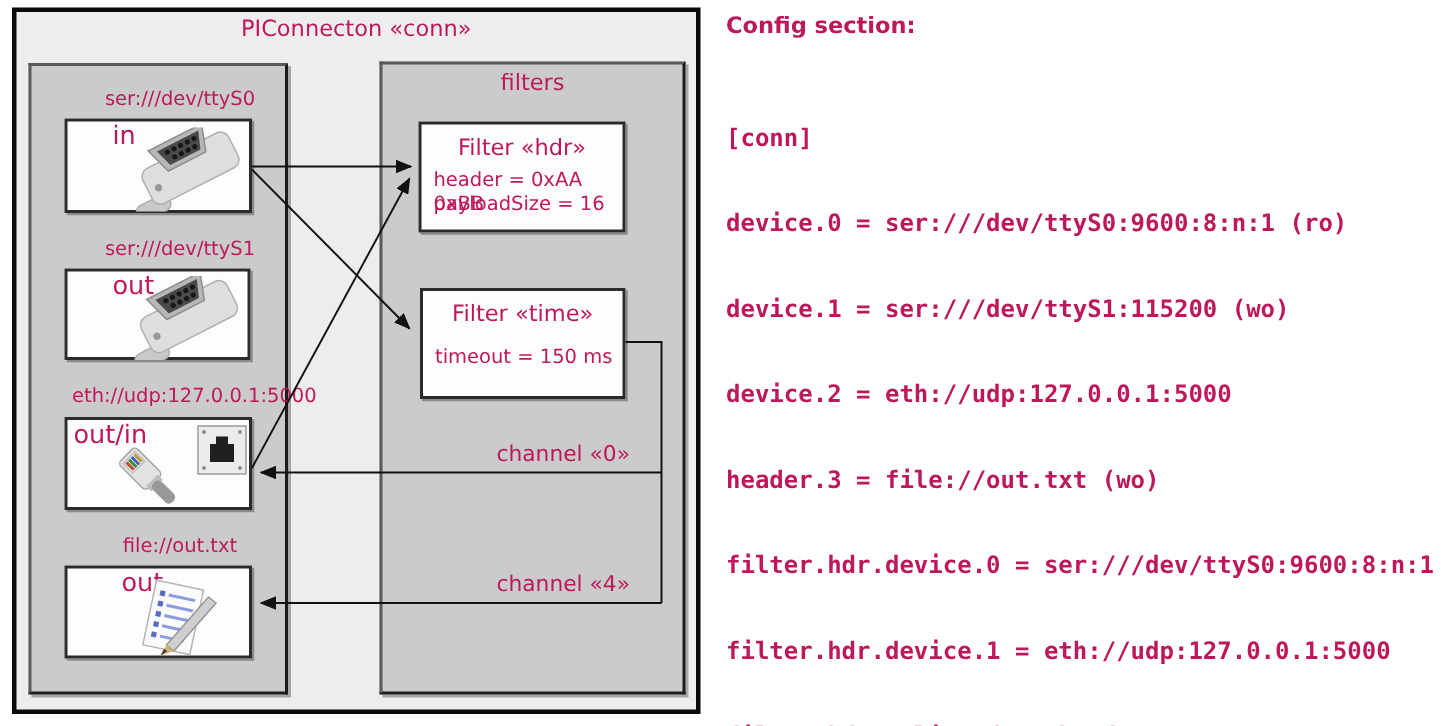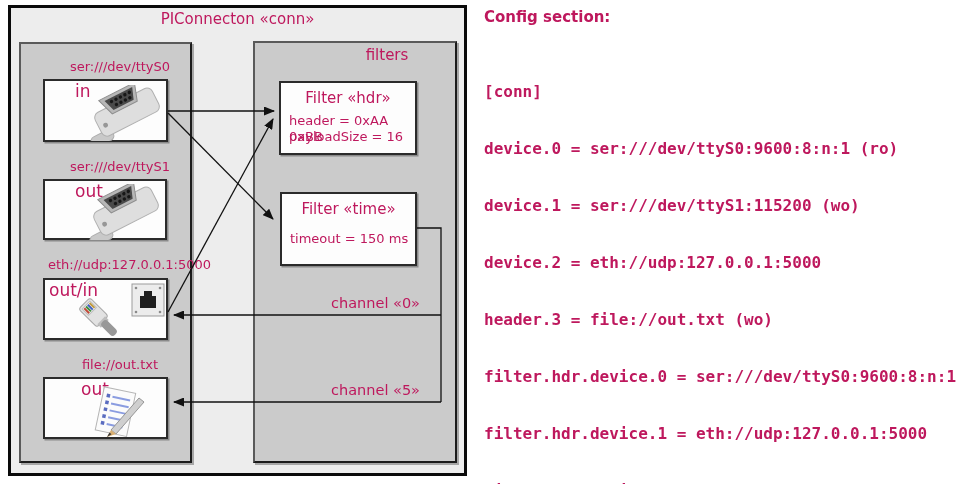--- a/index.html
+++ b/index.html
@@ -9,21 +9,21 @@
 
   
   .frame{left:8px;top:5px;width:459px;height:471px;background:#ededed;border:3px solid #0a0a0a;}
   .frame-title{left:8px;top:10px;width:459px;text-align:center;font-size:15px;}
 
   
   .panel{background:#cbcbcb;border:2px solid;border-color:#5a5a5a #1c1c1c #1c1c1c #5a5a5a;
          box-shadow:2px 2px 0 rgba(110,110,110,.55);}
   .panel-left{left:19px;top:42px;width:173px;height:421px;}
   .panel-filters{left:253px;top:41px;width:204px;height:422px;}
-  .panel-title{left:253px;top:46px;width:204px;text-align:center;font-size:15px;margin-left:32px;}
+  .panel-title{left:253px;top:46px;width:204px;text-align:center;font-size:15px;}
 
   
   .dev-label{width:173px;left:19px;text-align:center;font-size:13px;padding-left:29px;}
   .white-box{background:#fdfdfd;border:2px solid #2b2b2b;box-shadow:1.5px 1.5px 0 rgba(60,60,60,.45);}
   .port{font-size:17px;line-height:17px;}
 
   
   .filter-title{width:100%;text-align:center;font-size:15px;position:absolute;top:6px;left:0;}
   .filter-param{font-size:13px;line-height:16px;}
 
@@ -153,21 +153,21 @@
     <div class="abs filter-param" style="left:8px;top:30px">header = 0xAA 0xBB</div>
     <div class="abs filter-param" style="left:8px;top:46px">payloadSize = 16</div>
   </div>
 
   <div class="abs white-box" style="left:280px;top:192px;width:137px;height:74px">
     <div class="filter-title">Filter «time»</div>
     <div class="abs filter-param" style="left:8px;top:37px">timeout = 150 ms</div>
   </div>
 
   <div class="abs channel-label" style="left:280px;top:295px">channel «0»</div>
-  <div class="abs channel-label" style="left:280px;top:382px">channel «5»</div>
+  <div class="abs channel-label" style="left:280px;top:382px">channel «4»</div>
 
   <svg class="abs overlay" width="964" height="484" viewBox="0 0 964 484">
     <defs>
       <marker id="arr" markerWidth="11" markerHeight="9" refX="10" refY="4.5" orient="auto" markerUnits="userSpaceOnUse">
         <path d="M0,0 L11,4.5 L0,9 Z" fill="#111"></path>
       </marker>
     </defs>
     <g stroke="#111" stroke-width="1.3" fill="none">
       <path d="M168,111 H274" marker-end="url(#arr)"></path>
       <path d="M168,113 L273,219" marker-end="url(#arr)"></path>

